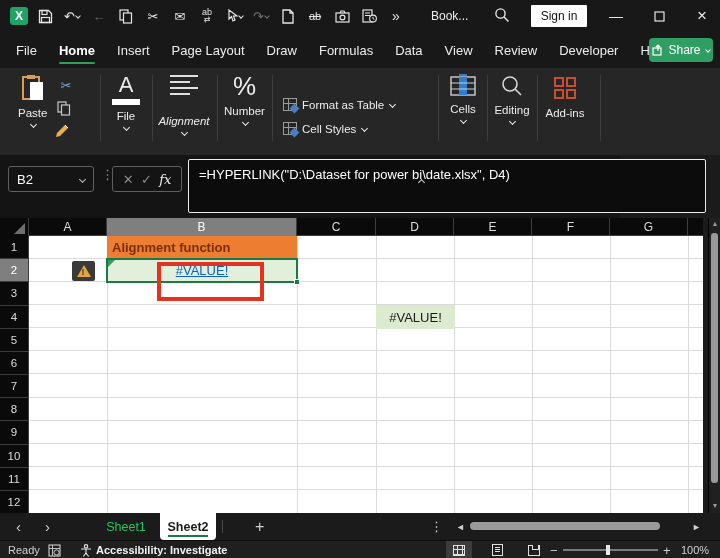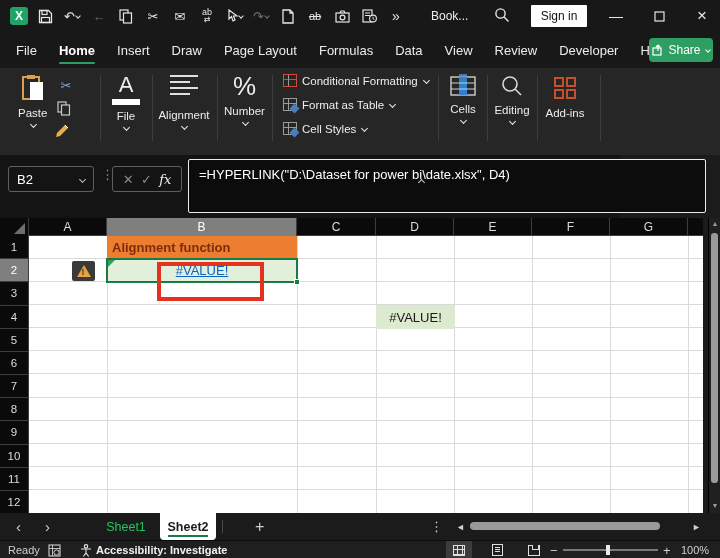--- a/index.html
+++ b/index.html
@@ -221,22 +221,22 @@
           <rect x="1" y="1" width="9" height="9" fill="none" stroke="#e6e6e6" stroke-width="1.2"></rect>
         </svg>
     </div>
     <div class="wctl" style="left:687px;font-size:17px;">×</div>
   </div>
 
   <div class="menubar">
     <div class="mtab">File</div>
     <div class="mtab active">Home</div>
     <div class="mtab">Insert</div>
+    <div class="mtab">Page Layout</div>
     <div class="mtab">Draw</div>
-    <div class="mtab">Page Layout</div>
     <div class="mtab">Formulas</div>
     <div class="mtab">Data</div>
     <div class="mtab">View</div>
     <div class="mtab">Review</div>
     <div class="mtab">Developer</div>
     <div class="mtab">Help</div>
     <div class="share-btn">
       <svg width="12" height="12" viewBox="0 0 12 12">
           <rect x="1" y="4" width="8" height="7" fill="none" stroke="#fff" stroke-width="1.2"></rect>
           <path d="M6 7V1M6 1L4 3M6 1l2 2" fill="none" stroke="#fff" stroke-width="1.2"></path>
@@ -279,37 +279,32 @@
       <div style="width:28px;height:6px;background:#fff;"></div>
       <span class="lbl">File</span>
       <span class="chev"></span>
     </div>
     <div class="vsep" style="left:152px;"></div>
 
     <div class="rbig" style="left:152px;top:6px;width:64px;">
       <svg width="30" height="24" viewBox="0 0 30 24">
           <path d="M1 2h28M1 8h20M1 14h28M1 20h20" stroke="#e0e0e0" stroke-width="2"></path>
         </svg>
-      <span class="lbl" style="margin-top:8px;">Alignment</span>
+      <span class="lbl" style="margin-top:14px;font-style:italic;">Alignment</span>
       <span class="chev"></span>
     </div>
     <div class="vsep" style="left:217px;"></div>
 
     <div class="rbig" style="left:217px;top:4px;width:55px;">
       <div style="font-size:26px;line-height:28px;font-weight:300;">%</div>
       <span class="lbl">Number</span>
       <span class="chev"></span>
     </div>
     <div class="vsep" style="left:272px;"></div>
 
-    <div class="smallbtn" style="left:283px;top:6px;">
-      <span class="mini-grid cf-red"></span>
-      <span>Conditional Formatting</span>
-        <span class="chev"></span>
-    </div>
     <div class="smallbtn" style="left:283px;top:30px;">
       <span class="mini-grid" style="position:relative;">
           <span class="blue-tick"></span>
         </span>
       <span>Format as Table</span>
         <span class="chev"></span>
     </div>
     <div class="smallbtn" style="left:283px;top:54px;">
       <span class="mini-grid" style="position:relative;">
           <span class="blue-tick"></span>

